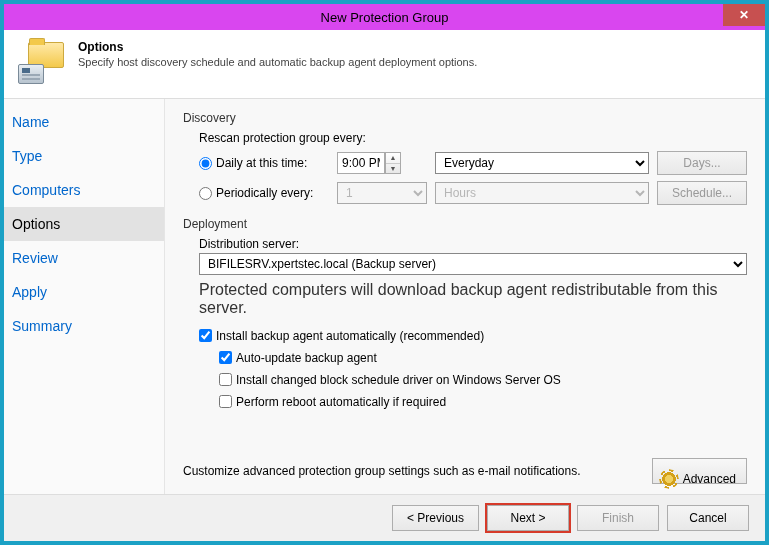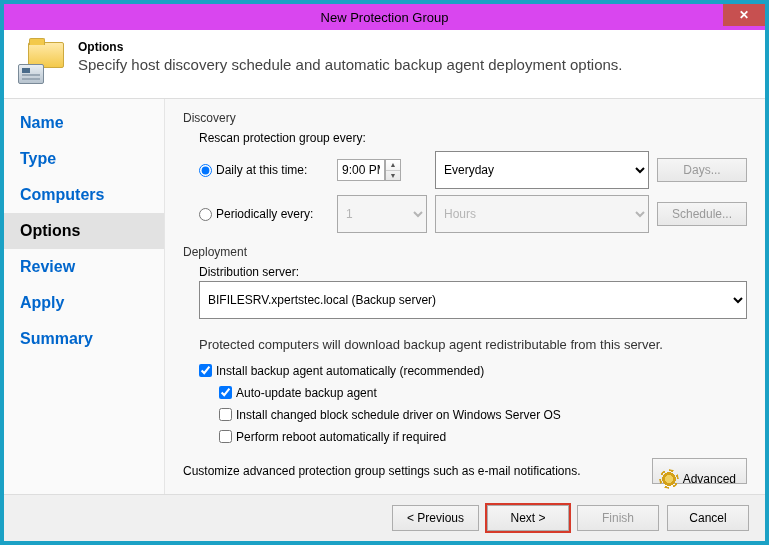--- a/index.html
+++ b/index.html
@@ -9,39 +9,39 @@
 .titlebar-text { flex: 1; text-align: center; color: #000; font-size: 13px; }
 .close-btn { position: absolute; right: 0; top: 0; width: 42px; height: 22px; background: #c75050; color: #fff; display: flex; align-items: center; justify-content: center; font-size: 13px; font-weight: bold; cursor: pointer; }
 .header { background: #fff; padding: 10px 14px 14px 14px; display: flex; gap: 12px; border-bottom: 1px solid #ddd; }
 .header-icon { width: 48px; height: 44px; position: relative; flex-shrink: 0; }
 .header-icon .folder { width: 36px; height: 26px; background: linear-gradient(#ffe9a8,#f3c94b); border: 1px solid #cda93e; border-radius: 2px; position: absolute; top: 2px; left: 10px; }
 .header-icon .folder:before { content:""; position:absolute; top:-5px; left:0; width:14px; height:6px; background:#f3c94b; border:1px solid #cda93e; border-bottom:none; border-radius:2px 2px 0 0;}
 .header-icon .srv { width: 26px; height: 20px; background: linear-gradient(#e8eef3,#b8c4cf); border:1px solid #7a8a98; position:absolute; bottom:0; left:0; border-radius:2px;}
 .header-icon .srv:after{content:"";position:absolute;top:3px;left:3px;width:8px;height:5px;background:#4a6b8a;}
 .header-icon .srv:before{content:"";position:absolute;bottom:3px;left:3px;width:18px;height:2px;background:#9aa8b5;box-shadow:0 -4px 0 #9aa8b5;}
 .header-text h2 { font-size: 12px; font-weight: bold; margin-bottom: 2px; }
-.header-text p { font-size: 15px; color: #444; }
+.header-text p { font-size: 11px; color: #444; }
 .body { flex: 1; display: flex; background: #f8f8f8; }
 .sidebar { width: 186px; background: #fafafa; border-right: 1px solid #e5e5e5; padding-top: 6px; display:flex; flex-direction:column; }
-.nav-item { padding: 9px 16px; color: #0066cc; cursor: pointer; font-size: 16px; font-weight: bold; }
+.nav-item { padding: 9px 8px; color: #0066cc; cursor: pointer; font-size: 14px; }
 .nav-item.active { background: #e2e2e2; color: #000; }
 .main { flex: 1; padding: 12px 18px 10px 18px; display: flex; flex-direction: column; }
 .section-title { font-size: 12px; color: #333; margin-bottom: 6px; }
 .indent { padding-left: 16px; }
 input[type=radio], input[type=checkbox] { margin-right: 4px; }
 .time-input { width: 48px; height: 22px; border: 1px solid #aaa; background: #fff; padding: 2px 4px; font-size: 12px; }
 .spinner { width: 16px; height: 22px; border: 1px solid #aaa; background: linear-gradient(#fff,#e8e8e8); display:flex; flex-direction:column; }
 .spinner div{flex:1;font-size:7px;text-align:center;line-height:9px;color:#555;border-bottom:1px solid #ccc;}
 .spinner div:last-child{border-bottom:none;}
-select, .select { height: 38px; border: 1px solid #888; background: #fff; padding: 1px 4px; font-size: 12px; }
+select, .select { height: 22px; border: 1px solid #888; background: #fff; padding: 1px 4px; font-size: 12px; }
 select:disabled, .select.disabled { color: #999; background: #f5f5f5; }
 .btn { height: 24px; padding: 0 14px; border: 1px solid #adadad; background: linear-gradient(#f5f5f5,#e8e8e8); font-size: 12px; cursor: pointer; min-width: 74px; }
 .btn:disabled { color: #999; cursor: default; }
 .wide-select { width: 100%; }
-.note { font-size: 13px; color: #333; margin: 16px 0 8px 0; }
+.note { font-size: 16px; color: #333; margin: 4px 0 8px 0; }
 .check-row { display: flex; align-items: flex-start; margin: 4px 0 4px 16px; }
 .check-row.sub { margin-left: 36px; }
 .footer-row { display:flex; align-items:center; gap:10px; margin-top:auto; }
 .adv-btn { height: 26px; padding: 16px 10px 0 8px; border:1px solid #adadad; background:linear-gradient(#f8f8f8,#e8e8e8); display:flex; align-items:center; gap:6px; cursor:pointer; }
 .gear { width:16px; height:16px; border-radius:50%; background:radial-gradient(circle,#f0d060 35%,#d4a017 36% 60%, transparent 61%); position:relative; }
 .gear:before{content:"";position:absolute;inset:-2px;background:conic-gradient(#d4a017 0 30deg,transparent 30deg 60deg,#d4a017 60deg 90deg,transparent 90deg 120deg,#d4a017 120deg 150deg,transparent 150deg 180deg,#d4a017 180deg 210deg,transparent 210deg 240deg,#d4a017 240deg 270deg,transparent 270deg 300deg,#d4a017 300deg 330deg,transparent 330deg 360deg);border-radius:50%;-webkit-mask:radial-gradient(circle,transparent 55%,#000 56%);mask:radial-gradient(circle,transparent 55%,#000 56%);}
 .bottom-bar { background:#f0f0f0; border-top:1px solid #ddd; padding:10px 16px; display:flex; justify-content:flex-end; gap:8px; }
 .bottom-bar .btn { min-width: 82px; height: 26px; }
 .btn.highlight { outline: 2px solid #d63a2a; outline-offset: 0; }
 .discovery-grid { display:grid; grid-template-columns: 130px 90px 214px 90px; gap:6px 8px; align-items:center; margin-left:16px; margin-bottom:12px;}

